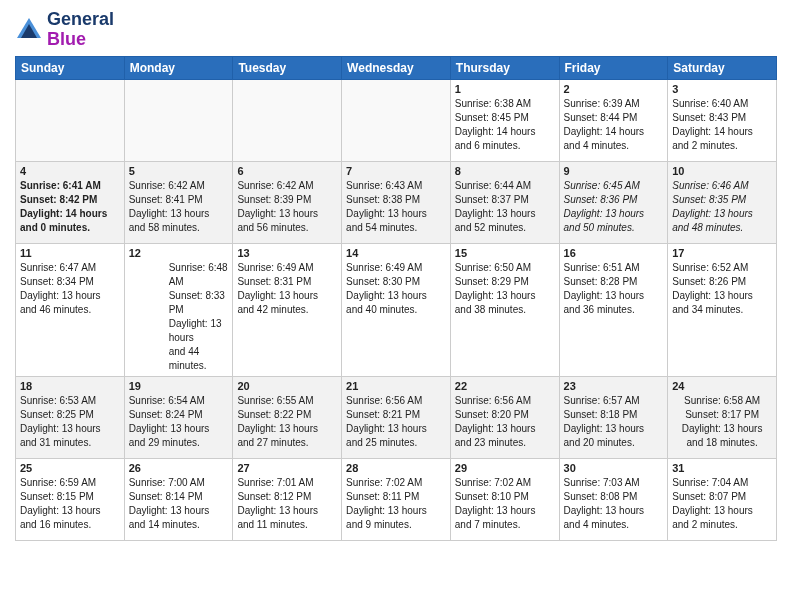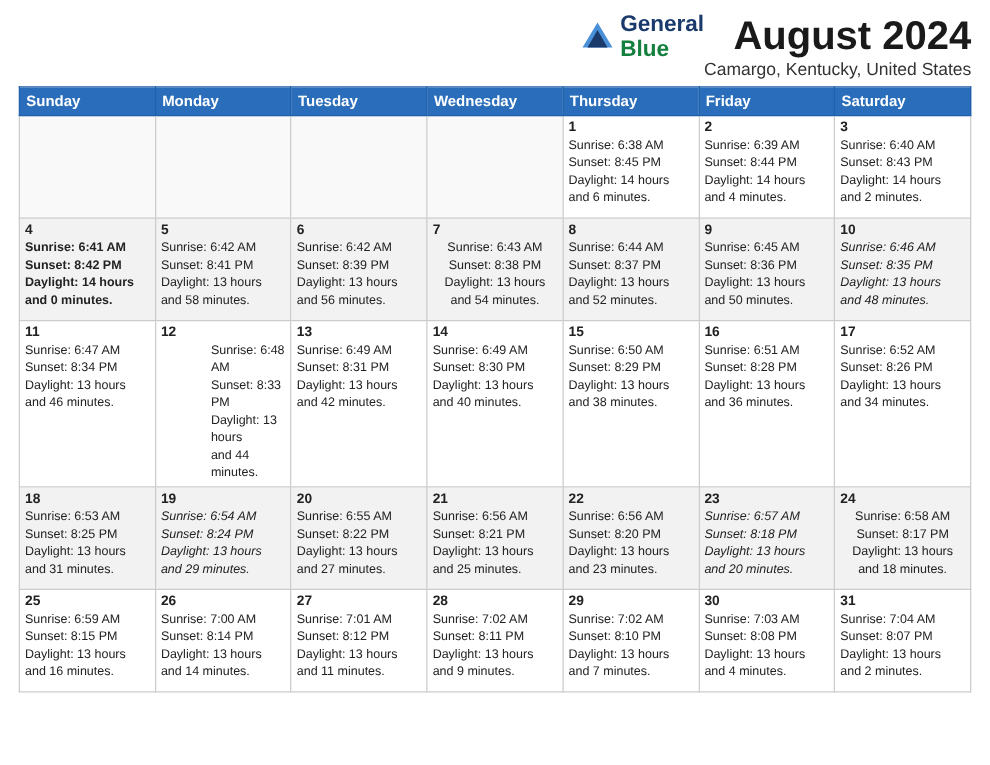--- a/index.html
+++ b/index.html
@@ -11,21 +11,21 @@
       overflow: hidden;
     }
     .page {
       width: 792px;
       height: 612px;
       padding: 10px 15px;
     }
     .header {
       display: flex;
       align-items: flex-start;
-      justify-content: flex-end;
+      justify-content: space-between;
       margin-bottom: 6px;
     }
     .logo {
       display: flex;
       align-items: center;
       gap: 4px;
     }
     .logo-text {
       font-size: 18px;
       font-weight: bold;
@@ -96,26 +96,22 @@
 
 <div class="page">
   <div class="header">
     <div class="logo">
       <svg class="logo-icon" viewBox="0 0 28 28">
         <polygon points="14,2 26,22 2,22" fill="#4a90d9"></polygon>
         <polygon points="14,8 22,22 6,22" fill="#1a3a6b"></polygon>
       </svg>
       <div class="logo-text">
         <div>General</div>
-        <div style="color:#15803d">Blue</div>
+        <div style="color:#a21caf">Blue</div>
       </div>
-    </div>
-    <div class="title-block">
-      <div class="main-title">August 2024</div>
-      <div class="subtitle">Camargo, Kentucky, United States</div>
     </div>
   </div>
 
   <table class="calendar">
     <thead>
       <tr>
       <th>Sunday</th>
           <th>Monday</th>
           <th>Tuesday</th>
           <th>Wednesday</th>
@@ -169,35 +165,35 @@
           </td>
           <td>
             <span class="day-num">6</span>
             <div class="day-info" style="white-space: pre-line;">Sunrise: 6:42 AM
 Sunset: 8:39 PM
 Daylight: 13 hours
 and 56 minutes.</div>
           </td>
           <td>
             <span class="day-num">7</span>
-            <div class="day-info" style="white-space: pre-line; text-align: center;">Sunrise: 6:43 AM
+            <div class="day-info" style="white-space: pre-line;">Sunrise: 6:43 AM
 Sunset: 8:38 PM
 Daylight: 13 hours
 and 54 minutes.</div>
           </td>
           <td>
             <span class="day-num">8</span>
             <div class="day-info" style="white-space: pre-line;">Sunrise: 6:44 AM
 Sunset: 8:37 PM
 Daylight: 13 hours
 and 52 minutes.</div>
           </td>
           <td>
             <span class="day-num">9</span>
-            <div class="day-info" style="white-space: pre-line;">Sunrise: 6:45 AM
+            <div class="day-info" style="white-space: pre-line; font-style: italic;">Sunrise: 6:45 AM
 Sunset: 8:36 PM
 Daylight: 13 hours
 and 50 minutes.</div>
           </td>
           <td>
             <span class="day-num">10</span>
             <div class="day-info" style="white-space: pre-line; font-style: italic;">Sunrise: 6:46 AM
 Sunset: 8:35 PM
 Daylight: 13 hours
 and 48 minutes.</div>
@@ -257,21 +253,21 @@
         <tr>
           <td>
             <span class="day-num">18</span>
             <div class="day-info" style="white-space: pre-line;">Sunrise: 6:53 AM
 Sunset: 8:25 PM
 Daylight: 13 hours
 and 31 minutes.</div>
           </td>
           <td>
             <span class="day-num">19</span>
-            <div class="day-info" style="white-space: pre-line; font-style: italic;">Sunrise: 6:54 AM
+            <div class="day-info" style="white-space: pre-line;">Sunrise: 6:54 AM
 Sunset: 8:24 PM
 Daylight: 13 hours
 and 29 minutes.</div>
           </td>
           <td>
             <span class="day-num">20</span>
             <div class="day-info" style="white-space: pre-line;">Sunrise: 6:55 AM
 Sunset: 8:22 PM
 Daylight: 13 hours
 and 27 minutes.</div>
@@ -285,21 +281,21 @@
           </td>
           <td>
             <span class="day-num">22</span>
             <div class="day-info" style="white-space: pre-line;">Sunrise: 6:56 AM
 Sunset: 8:20 PM
 Daylight: 13 hours
 and 23 minutes.</div>
           </td>
           <td>
             <span class="day-num">23</span>
-            <div class="day-info" style="white-space: pre-line; font-style: italic;">Sunrise: 6:57 AM
+            <div class="day-info" style="white-space: pre-line;">Sunrise: 6:57 AM
 Sunset: 8:18 PM
 Daylight: 13 hours
 and 20 minutes.</div>
           </td>
           <td>
             <span class="day-num">24</span>
             <div class="day-info" style="white-space: pre-line; text-align: center;">Sunrise: 6:58 AM
 Sunset: 8:17 PM
 Daylight: 13 hours
 and 18 minutes.</div>

